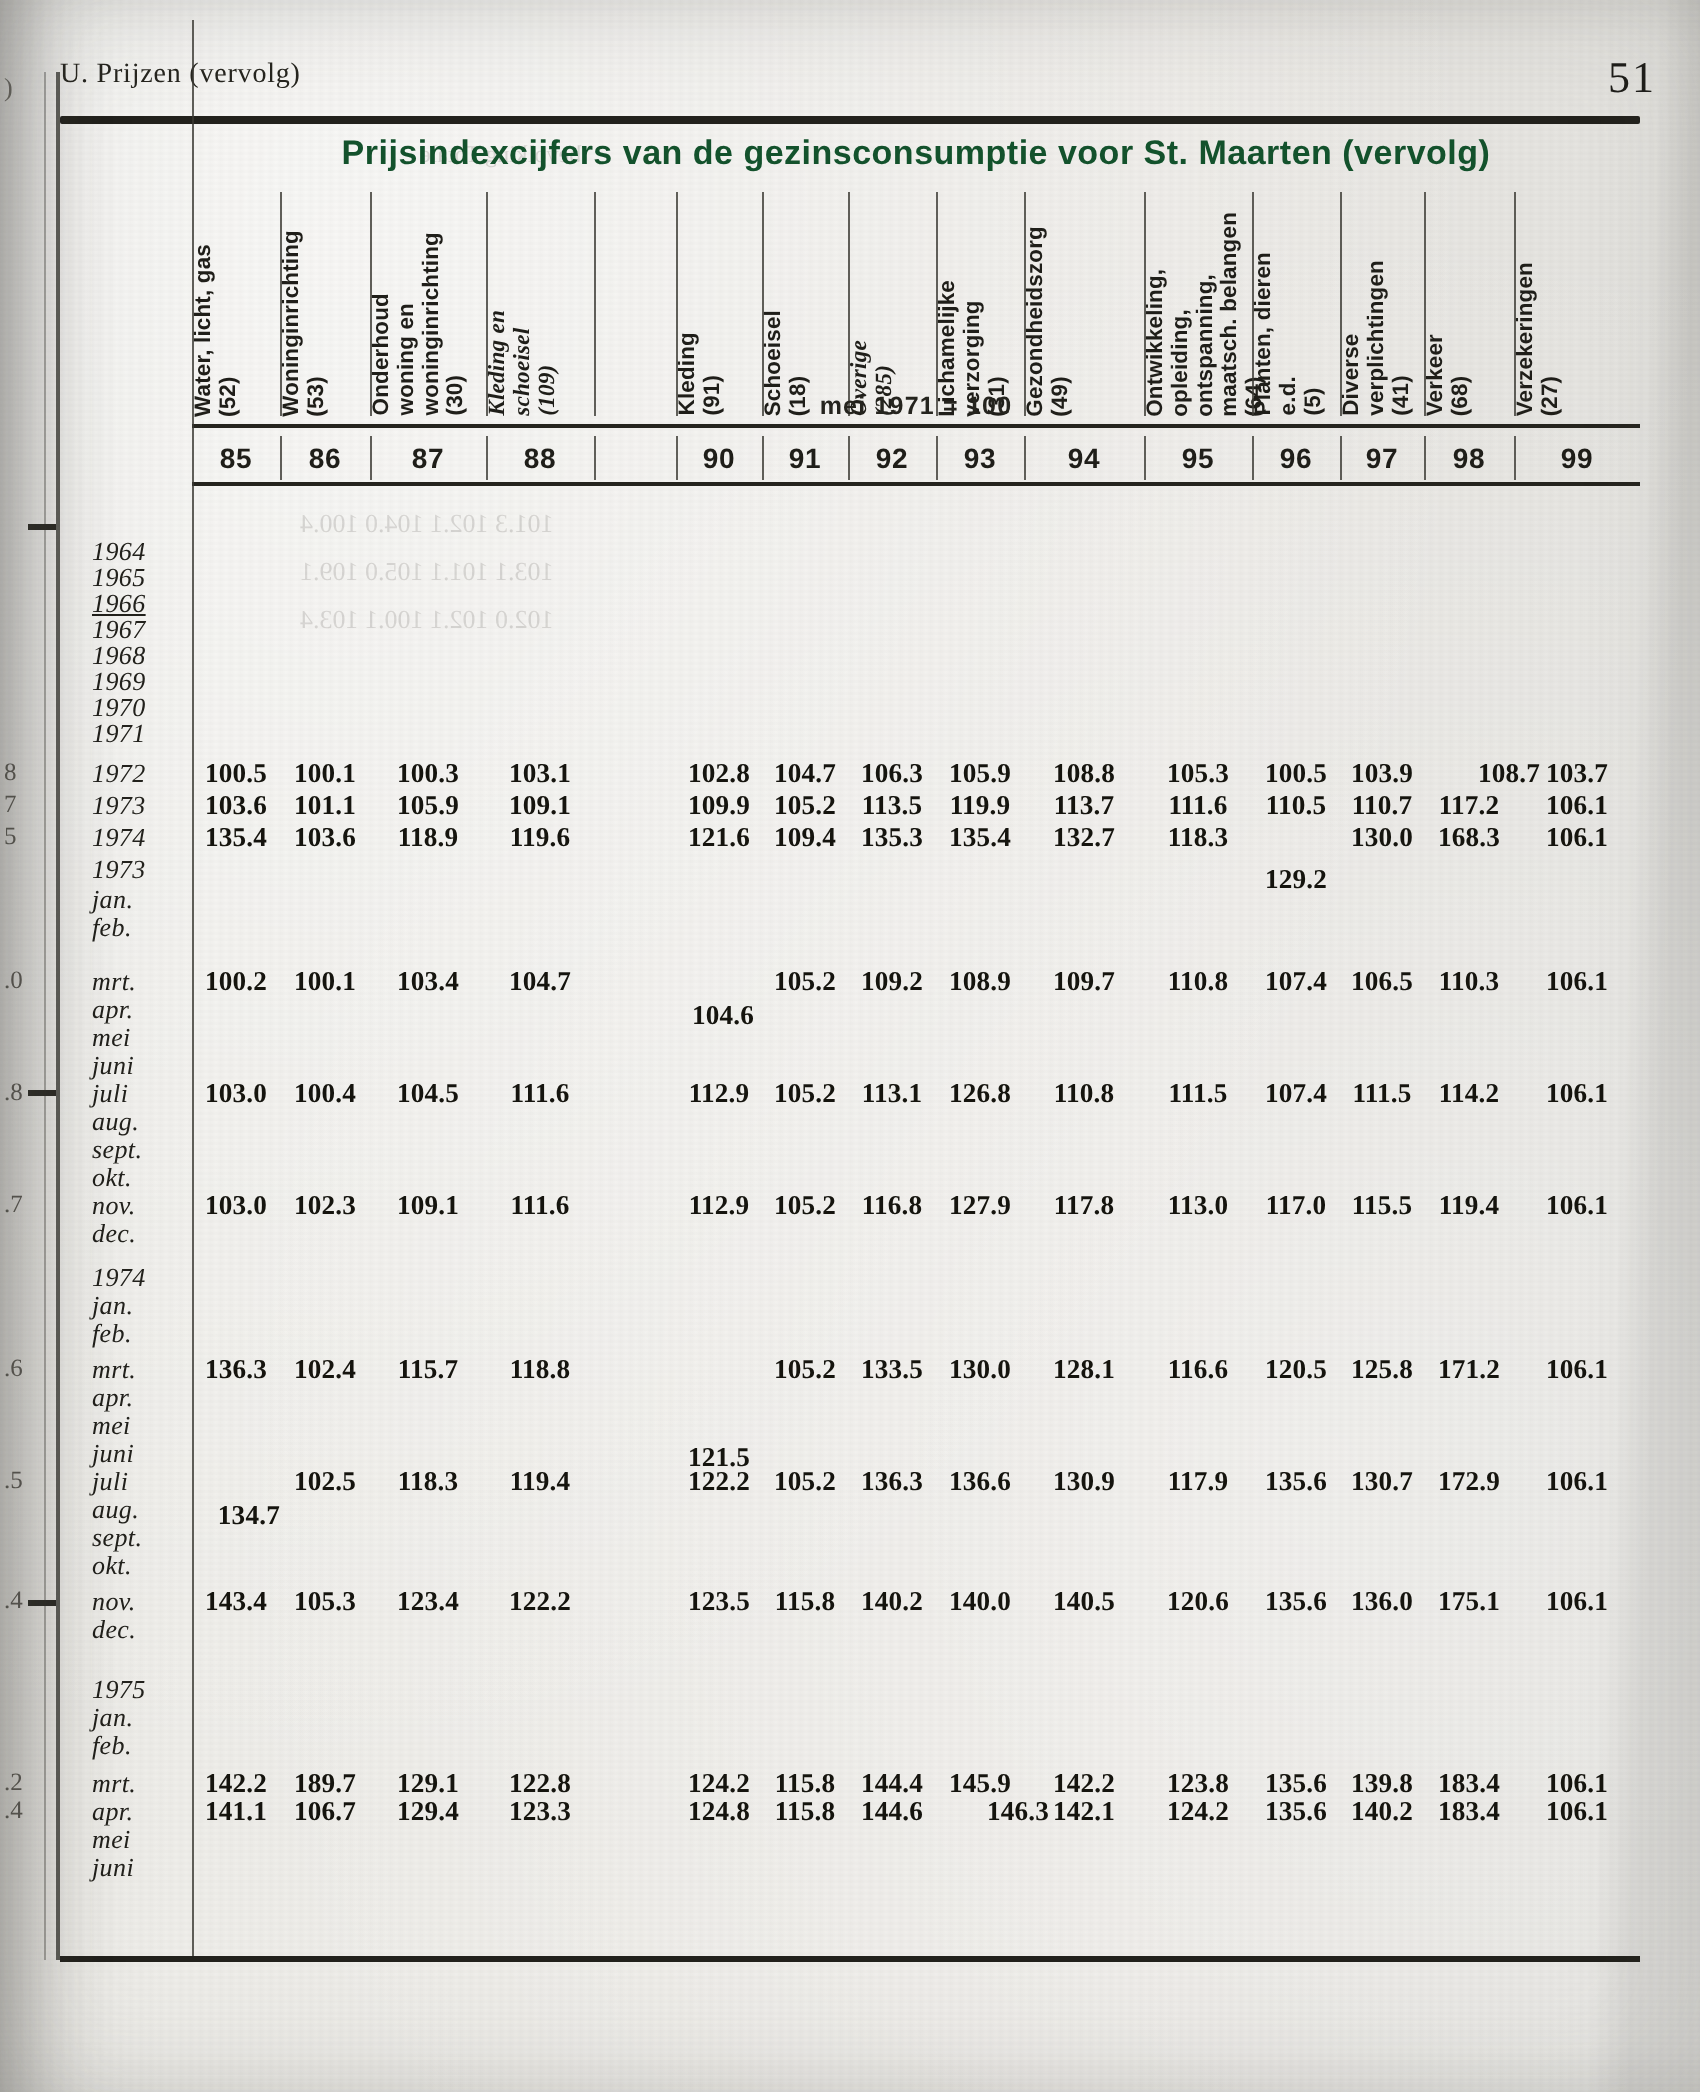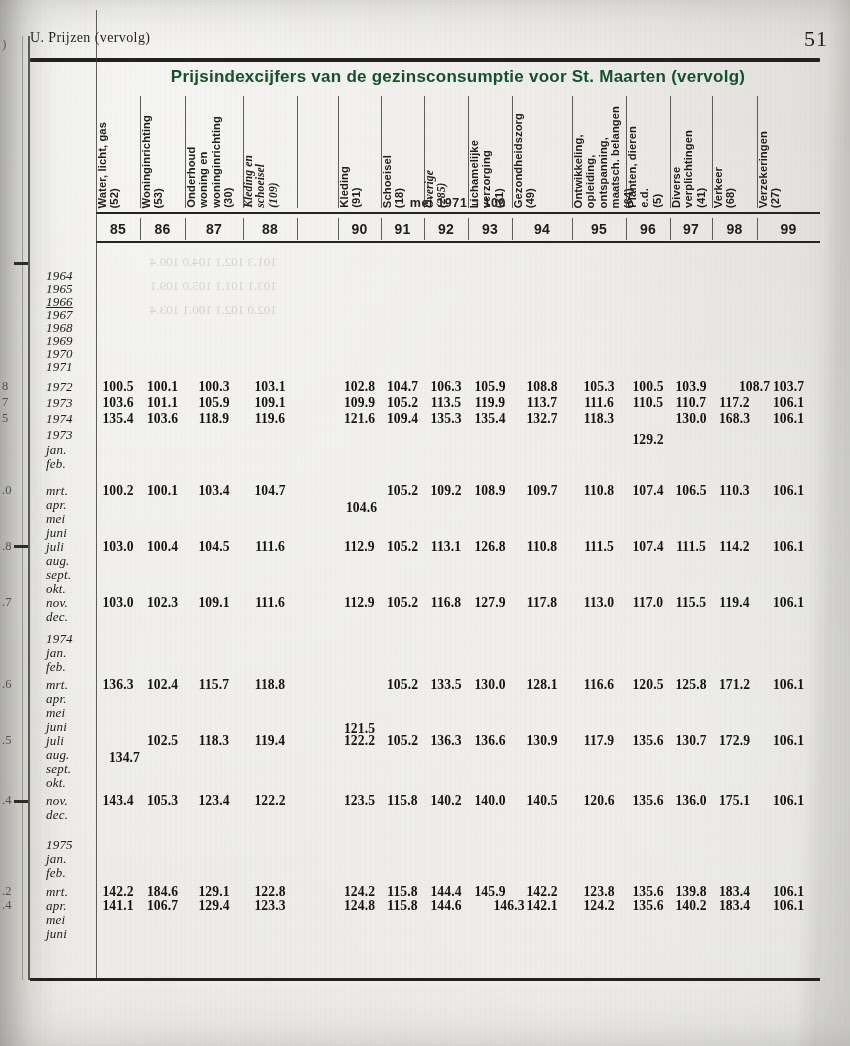--- a/index.html
+++ b/index.html
@@ -405,21 +405,21 @@
     <div class="cell" style="left: 381px; width: 43px; top: 543px;">115.8</div>
     <div class="cell" style="left: 424px; width: 44px; top: 543px;">140.2</div>
     <div class="cell" style="left: 468px; width: 44px; top: 543px;">140.0</div>
     <div class="cell" style="left: 512px; width: 60px; top: 543px;">140.5</div>
     <div class="cell" style="left: 572px; width: 54px; top: 543px;">120.6</div>
     <div class="cell" style="left: 626px; width: 44px; top: 543px;">135.6</div>
     <div class="cell" style="left: 670px; width: 42px; top: 543px;">136.0</div>
     <div class="cell" style="left: 712px; width: 45px; top: 543px;">175.1</div>
     <div class="cell" style="left: 757px; width: 63px; top: 543px;">106.1</div>
     <div class="cell" style="left: 96px; width: 44px; top: 634px;">142.2</div>
-    <div class="cell" style="left: 140px; width: 45px; top: 634px;">184.6</div>
+    <div class="cell" style="left: 140px; width: 45px; top: 634px;">189.7</div>
     <div class="cell" style="left: 185px; width: 58px; top: 634px;">129.1</div>
     <div class="cell" style="left: 243px; width: 54px; top: 634px;">122.8</div>
     <div class="cell" style="left: 338px; width: 43px; top: 634px;">124.2</div>
     <div class="cell" style="left: 381px; width: 43px; top: 634px;">115.8</div>
     <div class="cell" style="left: 424px; width: 44px; top: 634px;">144.4</div>
     <div class="cell" style="left: 468px; width: 44px; top: 634px;">145.9</div>
     <div class="cell" style="left: 512px; width: 60px; top: 634px;">142.2</div>
     <div class="cell" style="left: 572px; width: 54px; top: 634px;">123.8</div>
     <div class="cell" style="left: 626px; width: 44px; top: 634px;">135.6</div>
     <div class="cell" style="left: 670px; width: 42px; top: 634px;">139.8</div>

